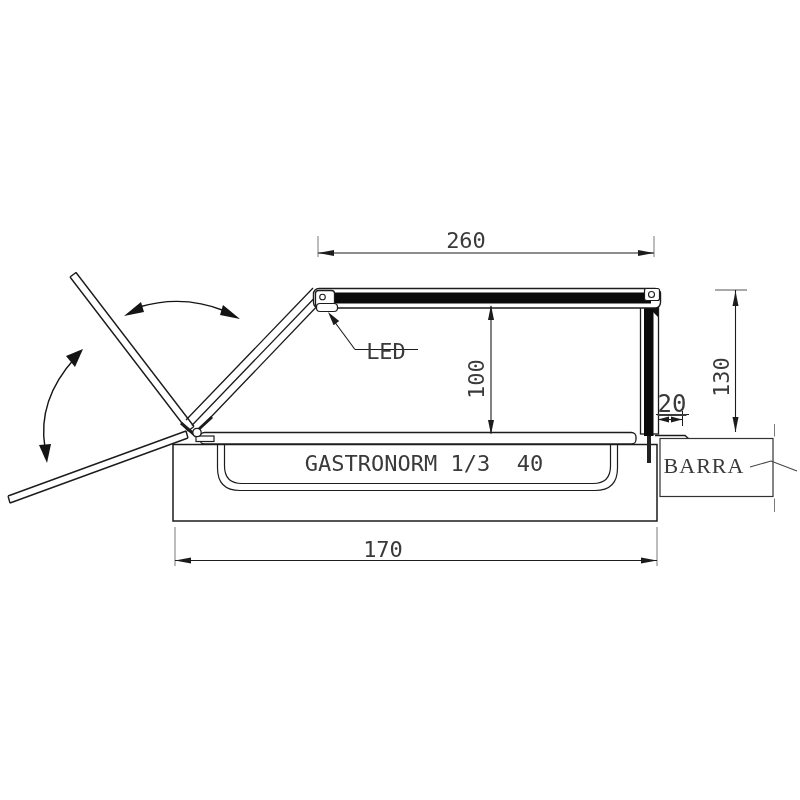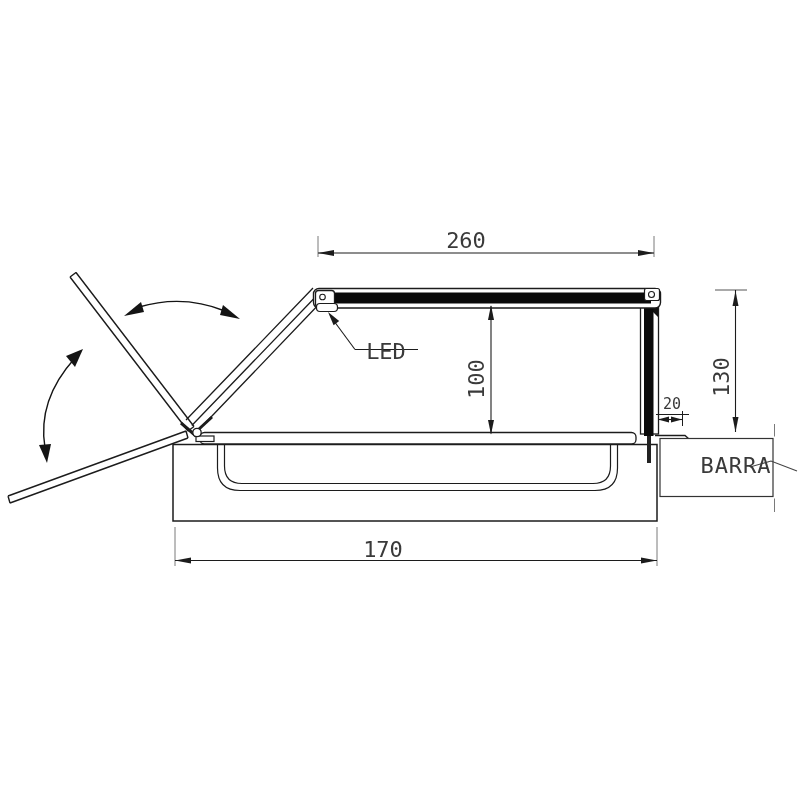--- a/index.html
+++ b/index.html
@@ -2,21 +2,21 @@
 <html><head>
 <meta charset="utf-8">
 <style>
   html,body{margin:0;padding:0;background:#ffffff;}
   .canvas{position:relative;width:800px;height:800px;background:#ffffff;overflow:hidden;
           font-family:"DejaVu Sans Mono","Liberation Mono",monospace;border-radius:14px;}
   .canvas svg{position:absolute;left:0;top:0;}
   .lbl{position:absolute;color:#3a3a3a;font-size:22px;letter-spacing:0px;white-space:pre;
        transform:translate(-50%,-50%);line-height:1;user-select:none;}
   .lbl.rot{transform:translate(-50%,-50%) rotate(-90deg);}
-  .lbl.small{font-size:15px;}
+  .lbl.small{font-size:24px;text-decoration:underline;}
   .lbl.wide{letter-spacing:1px;}
 </style>
 </head>
 <body>
 
 <div class="canvas">
 
 <svg width="800" height="800" viewBox="0 0 800 800">
 
   <g stroke="#1c1c1c" stroke-width="1.4" fill="none">
@@ -127,16 +127,17 @@
     <path d="M355,349.5 L331,317" stroke="#1c1c1c" stroke-width="1.1"></path>
     <polygon points="328,312 339.2,321.1 333.6,325.3" fill="#1c1c1c"></polygon>
   </g>
 </svg>
 
 <div class="lbl" style="left:466px;top:241px;">260</div>
 <div class="lbl" style="left:386px;top:352px;">LED</div>
 <div class="lbl rot" style="left:477px;top:379px;">100</div>
 <div class="lbl rot" style="left:722px;top:377px;">130</div>
 <div class="lbl small" style="left:672px;top:404px;">20</div>
-<div class="lbl wide" style="left:736px;top:466px;">BARRA</div>
+<div class="lbl" style="left:424px;top:464px;">GASTRONORM 1/3  40</div>
+<div class="lbl wide" style="left:704px;top:466px;font-family:Liberation Serif, serif;">BARRA</div>
 <div class="lbl" style="left:383px;top:550px;">170</div>
 
 </div>
 
 </body></html>

